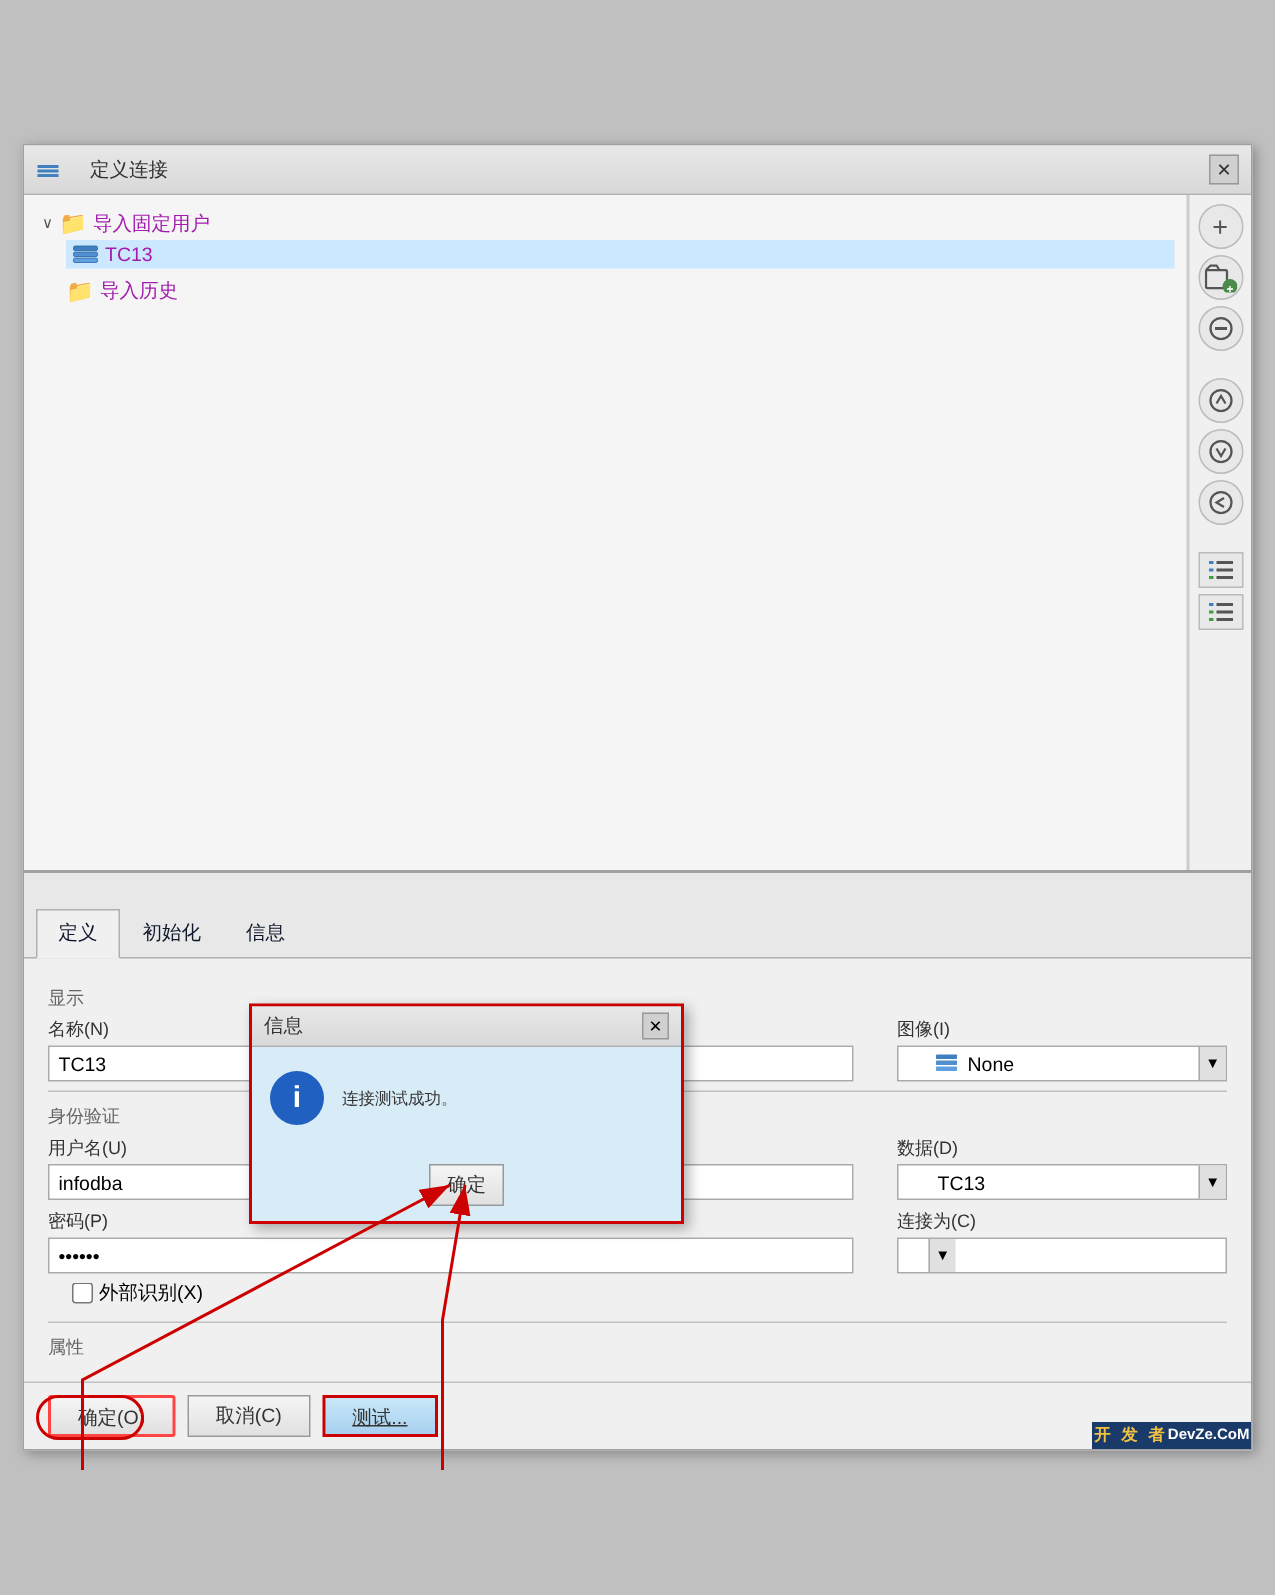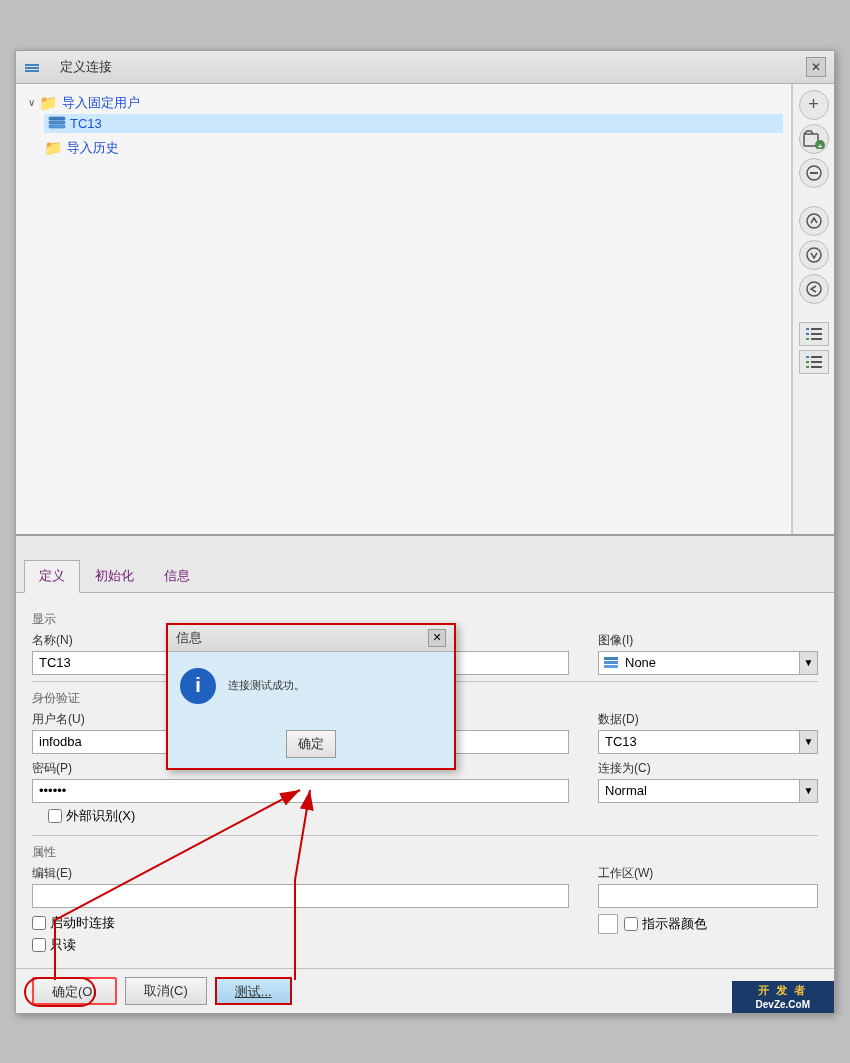--- a/index.html
+++ b/index.html
@@ -77,21 +77,21 @@
     }
     .tree-item-level2 {
       margin-left: 20px;
     }
     .chevron {
       font-size: 10px;
       color: #555;
     }
     .tree-label {
       font-size: 13px;
-      color: #1d4ed8;
+      color: #a21caf;
     }
     .right-toolbar {
       width: 42px;
       background: #f0f0f0;
       border-left: 1px solid #ccc;
       display: flex;
       flex-direction: column;
       align-items: center;
       padding: 6px 4px;
       gap: 4px;
@@ -130,21 +130,21 @@
       display: flex;
       border-bottom: 1px solid #b0b0b0;
       background: #e8e8e8;
       padding: 0 8px;
     }
     .tab {
       padding: 6px 14px;
       font-size: 13px;
       cursor: pointer;
       border: 1px solid transparent;
-      color: #701a75;
+      color: #0f172a;
       margin-top: 24px;
     }
     .tab.active {
       background: #f0f0f0;
       border: 1px solid #b0b0b0;
       border-bottom: 1px solid #f0f0f0;
       margin-bottom: -1px;
     }
     .form-area {
       padding: 10px 16px;
@@ -169,20 +169,21 @@
       padding: 2px 6px;
       font-size: 13px;
       outline: none;
     }
     .select-with-arrow {
       display: flex;
       align-items: center;
       border: 1px solid #aaa;
       background: white;
       height: 24px;
+      padding-left: 20px;
     }
     .select-text {
       flex: 1;
       padding: 2px 6px;
       font-size: 13px;
     }
     .select-arrow {
       width: 18px;
       background: #e0e0e0;
       border-left: 1px solid #aaa;
@@ -465,52 +466,28 @@
           </div>
         </div>
         <div class="form-right">
           <div class="field-label">数据(D)</div>
           <div class="select-with-arrow">
             <span class="select-text">TC13</span>
             <div class="select-arrow">▼</div>
           </div>
           <div class="field-label" style="margin-top:6px;">连接为(C)</div>
           <div class="select-with-arrow">
-            <span class="select-text">Normal</span>
             <div class="select-arrow">▼</div>
           </div>
         </div>
       </div>
 
       <div class="divider-h"></div>
 
       <div class="section-label">属性</div>
-      <div class="form-section">
-        <div class="form-left">
-          <div class="field-label">编辑(E)</div>
-          <input class="field-input-wide" type="text" value="" style="">
-          <div class="checkbox-row" style="margin-top:6px;">
-            <input type="checkbox" style="">
-            <span>启动时连接</span>
-          </div>
-          <div class="checkbox-row">
-            <input type="checkbox" style="">
-            <span>只读</span>
-          </div>
-        </div>
-        <div class="form-right">
-          <div class="field-label">工作区(W)</div>
-          <input class="field-input-wide" type="text" value="" style="">
-          <div class="checkbox-row" style="margin-top:6px;">
-            <div style="width:20px; height:20px; border:1px solid #aaa; background:white; margin-right:2px;"></div>
-            <input type="checkbox" style="">
-            <span>指示器颜色</span>
-          </div>
-        </div>
-      </div>
 
       <div class="info-dialog">
         <div class="dialog-title-bar">
           <span class="dialog-title-text">信息</span>
           <div class="dialog-close">✕</div>
         </div>
         <div class="dialog-content">
           <div class="info-icon-circle">i</div>
           <span class="dialog-message">连接测试成功。</span>
         </div>
@@ -520,21 +497,21 @@
       </div>
     </div>
 
     <div class="bottom-buttons">
       <button class="btn btn-ok">确定(O)</button>
       <button class="btn">取消(C)</button>
       <button class="btn btn-test">测试...</button>
 
       <div style="position:absolute; left:8px; bottom:6px; width:72px; height:30px; border:2px solid #cc0000; border-radius:15px; pointer-events:none;"></div>
 
-      <div style="position:absolute; right:0; bottom:0; background:#1a3a6a; color:white; padding:2px 24px; font-size:11px; display:flex; flex-direction:column; align-items:center; line-height:1.3;">
+      <div style="position:absolute; right:0; bottom:0; background:#1a3a6a; color:white; padding:2px 1px; font-size:11px; display:flex; flex-direction:row; align-items:center; line-height:1.3;">
         <span style="color:#f0c040; font-weight:bold; letter-spacing:2px;">开 发 者</span>
         <span style="color:white; font-size:10px;font-weight:bold;">DevZe.CoM</span>
       </div>
     </div>
   </div>
 
   <svg style="position:absolute; left:0; top:0; width:820px; height:100%; pointer-events:none; overflow:visible;">
 
     <defs>
       <marker id="arrowhead" markerWidth="10" markerHeight="7" refX="10" refY="3.5" orient="auto">

